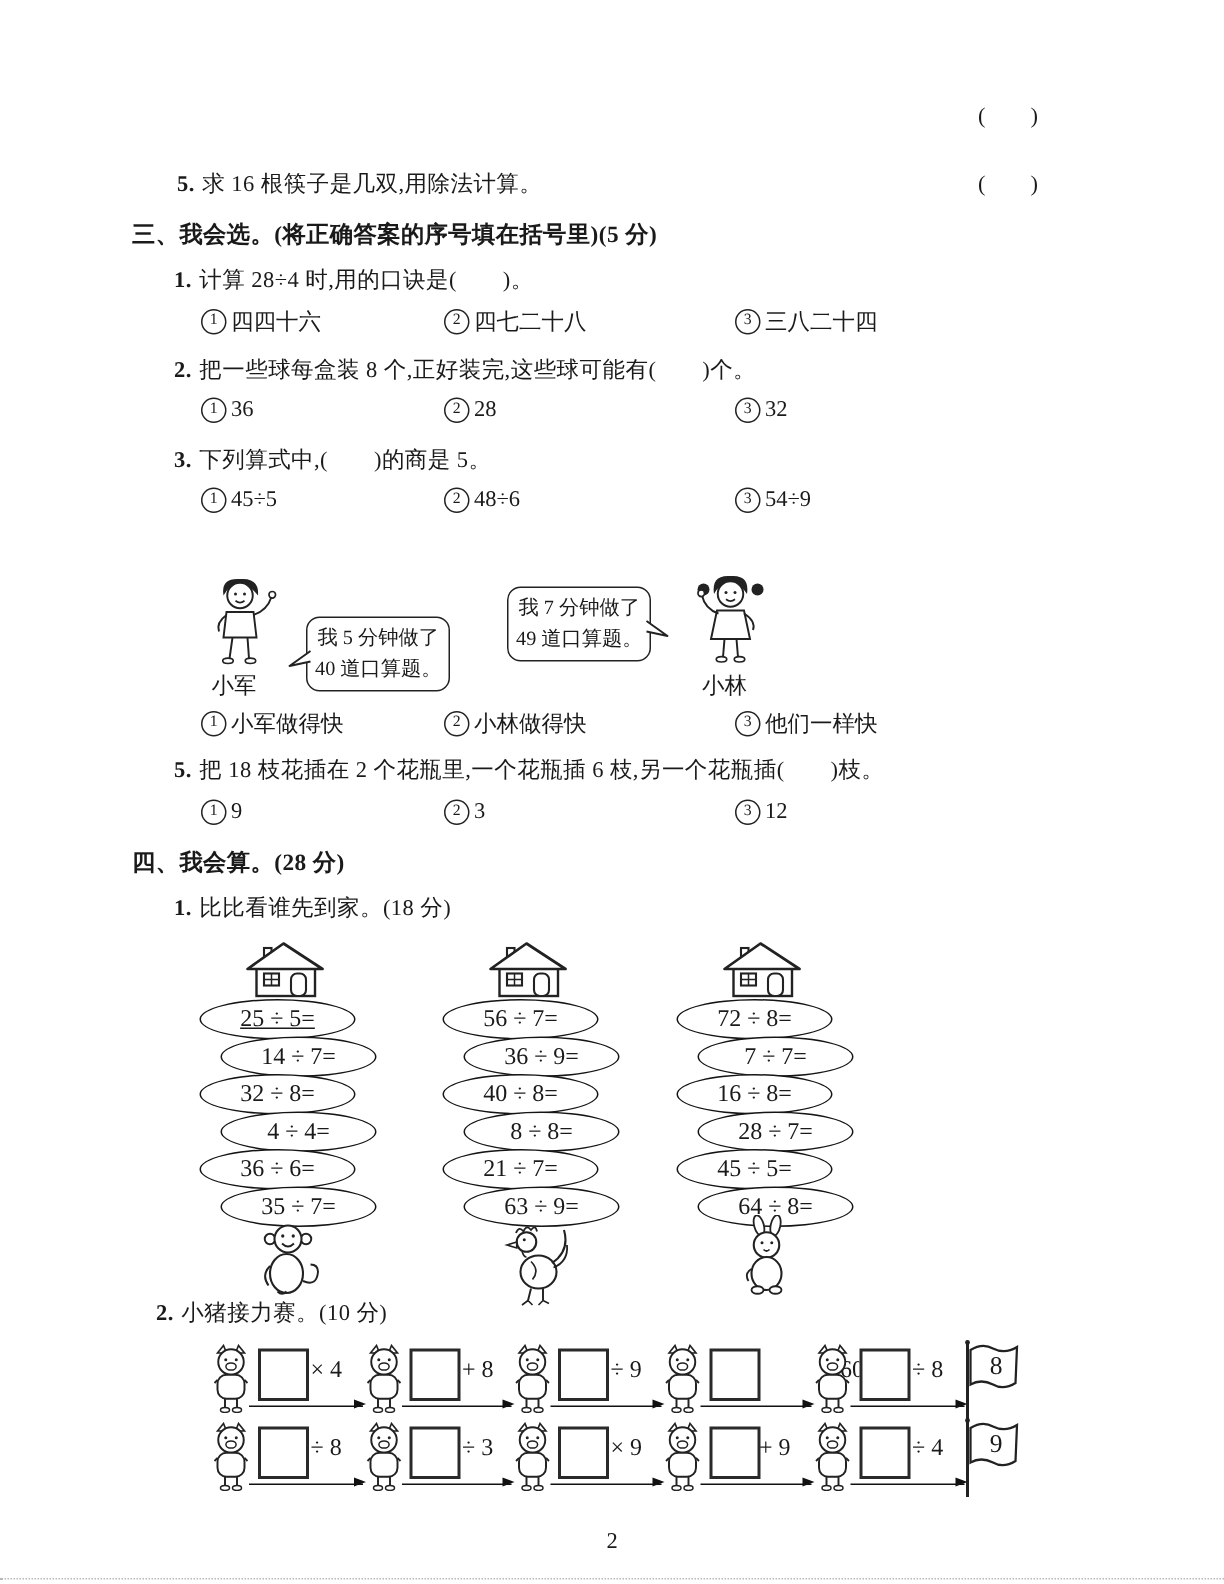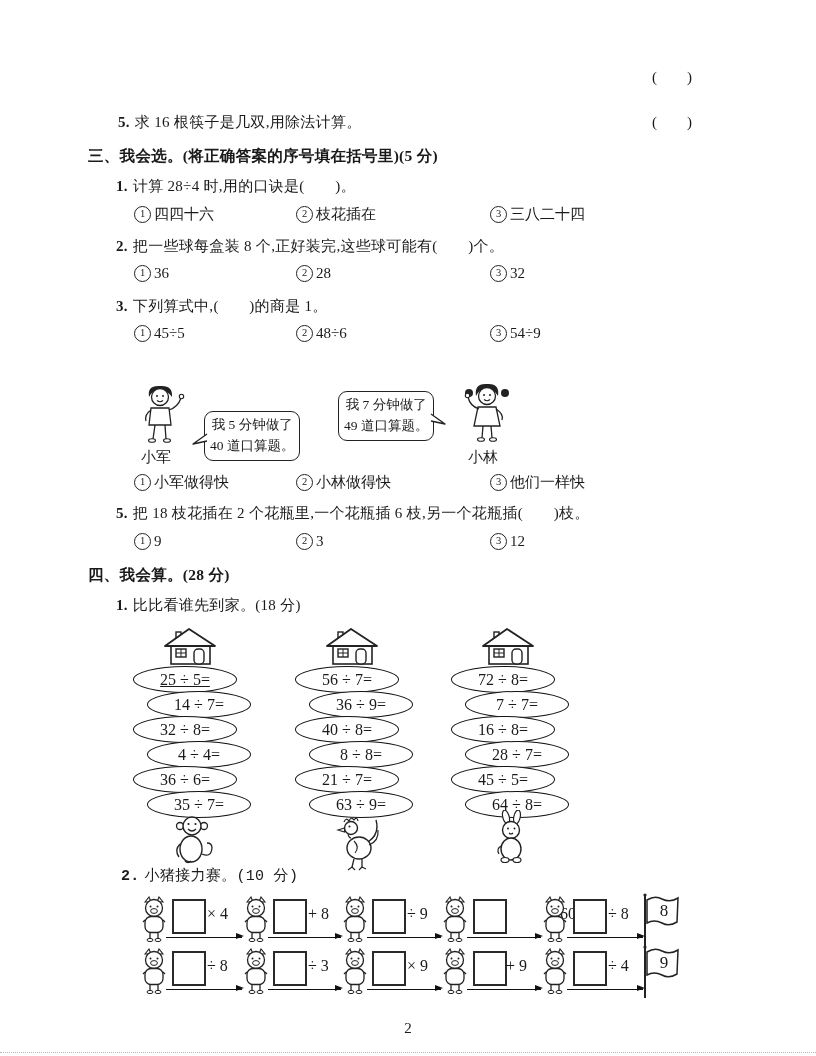--- a/index.html
+++ b/index.html
@@ -44,21 +44,21 @@
 
   <div class="line" style="left:116px;top:177px;">
     <b class="qnum">1.</b><span>计算 28÷4 时,用的口诀是(　　)。</span>
   </div>
   <div class="opt" style="left:134px;top:205px;">
     <span class="circ">1</span>
       <span>四四十六</span>
   </div>
   <div class="opt" style="left:296px;top:205px;">
     <span class="circ">2</span>
-      <span>枝花插在</span>
+      <span>四七二十八</span>
   </div>
   <div class="opt" style="left:490px;top:205px;">
     <span class="circ">3</span>
       <span>三八二十四</span>
   </div>
 
   <div class="line" style="left:116px;top:237px;">
     <b class="qnum">2.</b><span>把一些球每盒装 8 个,正好装完,这些球可能有(　　)个。</span>
   </div>
   <div class="opt" style="left:134px;top:265px;">
@@ -68,21 +68,21 @@
   <div class="opt" style="left:296px;top:265px;">
     <span class="circ">2</span>
       <span>28</span>
   </div>
   <div class="opt" style="left:490px;top:265px;">
     <span class="circ">3</span>
       <span>32</span>
   </div>
 
   <div class="line" style="left:116px;top:297px;">
-    <b class="qnum">3.</b><span>下列算式中,(　　)的商是 1。</span>
+    <b class="qnum">3.</b><span>下列算式中,(　　)的商是 5。</span>
   </div>
   <div class="opt" style="left:134px;top:325px;">
     <span class="circ">1</span>
       <span>45÷5</span>
   </div>
   <div class="opt" style="left:296px;top:325px;">
     <span class="circ">2</span>
       <span>48÷6</span>
   </div>
   <div class="opt" style="left:490px;top:325px;">
@@ -272,21 +272,21 @@
       <circle cx="16" cy="18.5" r="1" fill="#222"></circle>
         <circle cx="22.5" cy="18.5" r="1" fill="#222"></circle>
       <path d="M17,23 q2,2 4,0" stroke="#222" fill="none" stroke-width="1.1"></path>
       <ellipse cx="19" cy="39" rx="10" ry="11" fill="#fff" stroke="#222" stroke-width="1.4"></ellipse>
       <path d="M9,36 q-5,3 -2,8" fill="none" stroke="#222" stroke-width="1.2"></path>
       <ellipse cx="13" cy="50" rx="4" ry="2.5" fill="#fff" stroke="#222" stroke-width="1.2"></ellipse>
       <ellipse cx="25" cy="50" rx="4" ry="2.5" fill="#fff" stroke="#222" stroke-width="1.2"></ellipse>
     </svg>
   </div>
 
-  <div class="line" style="left:121px;top:866px;font-family:Liberation Mono, monospace;">
+  <div class="line" style="left:104px;top:866px;">
     <b class="qnum">2.</b><span>小猪接力赛。(10 分)</span>
   </div>
 
   <div class="icon" style="left:140px;top:896px;"><svg width="28" height="46" viewBox="0 0 28 46">
         <polygon points="5,6 9,1 11,6" fill="#fff" stroke="#222" stroke-width="1.1"></polygon>
         <polygon points="17,6 19,1 23,6" fill="#fff" stroke="#222" stroke-width="1.1"></polygon>
         <circle cx="14" cy="12" r="8.5" fill="#fff" stroke="#222" stroke-width="1.3"></circle>
         <circle cx="10.5" cy="10.5" r="1" fill="#222"></circle>
         <circle cx="17.5" cy="10.5" r="1" fill="#222"></circle>
         <ellipse cx="14" cy="15" rx="3.4" ry="2.4" fill="#fff" stroke="#222" stroke-width="1"></ellipse>

